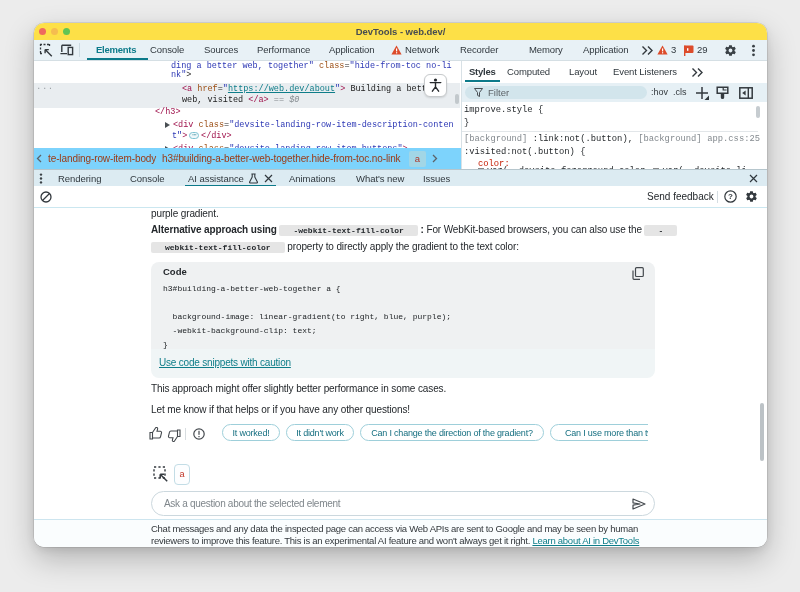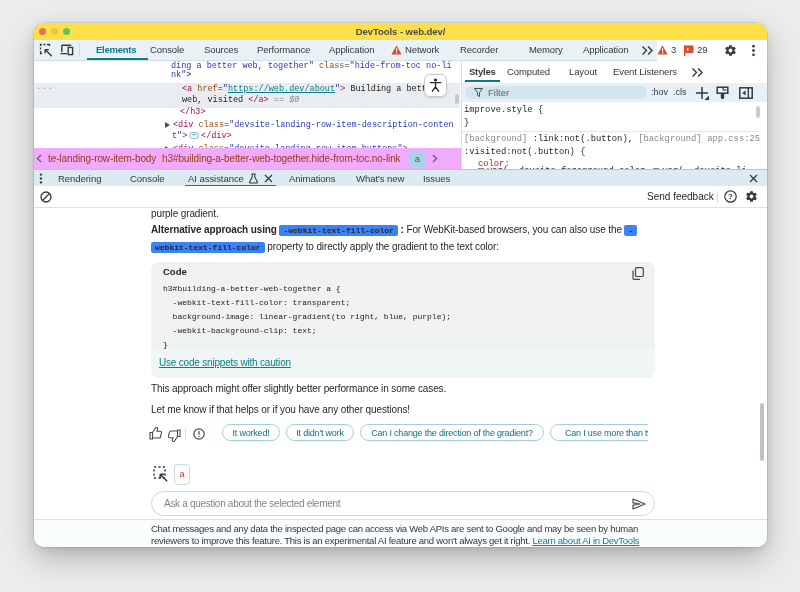--- a/index.html
+++ b/index.html
@@ -6,21 +6,21 @@
 body{background:#ececec;font-family:"Liberation Sans",sans-serif;position:relative}
 .abs{position:absolute}
 .win{position:absolute;left:34px;top:23px;width:733px;height:524px;background:#fff;border-radius:10px;overflow:hidden;
  box-shadow:0 0 0 0.5px rgba(0,0,0,.17), 0 12px 30px rgba(0,0,0,.24), 0 3px 9px rgba(0,0,0,.08)}
 .mono{font-family:"Liberation Mono",monospace}
 
 .titlebar{position:absolute;left:0;top:0;width:733px;height:17px;background:#fde047}
 .tl{position:absolute;top:5px;width:7px;height:7px;border-radius:50%}
 .title{position:absolute;top:2px;left:0;width:733px;text-align:center;font-size:9.5px;font-weight:bold;letter-spacing:-0.05px;color:#474c51;line-height:13px}
 
-.toolbar{position:absolute;left:0;top:17px;width:623px;height:21px;background:#e8f1f6;border-bottom:1px solid #d5dfe4}
+.toolbar{position:absolute;left:0;top:17px;width:733px;height:21px;background:#e8f1f6;border-bottom:1px solid #d5dfe4}
 .tb{position:absolute;top:0;height:20px;line-height:20px;font-size:9.5px;letter-spacing:-0.1px;color:#30383e;white-space:nowrap}
 .teal{color:#0c7a8a}
 
 .main{position:absolute;left:0;top:38px;width:733px;height:87px;background:#fff}
 .vdiv{position:absolute;left:427px;top:38px;width:1px;height:108px;background:#d8e1e6}
 .etree{position:absolute;left:0;top:38px;width:427px;height:87px;overflow:hidden;font-size:8.5px}
 .el{position:absolute;white-space:pre;letter-spacing:0}
 .c-tag{color:#a0154e}
 .c-attr{color:#9c4f15}
 .c-val{color:#2d38b5}
@@ -33,30 +33,30 @@
 .sficon{top:0;height:19px;line-height:19px;font-size:9px;color:#33393e}
 .crumbt{top:0;height:21px;line-height:21px;font-size:10px;letter-spacing:-0.1px;color:#9c3a14;white-space:nowrap}
 .swatch{display:inline-block;width:6px;height:6px;background:#202124;border:1px solid #888;margin-right:3px;vertical-align:-1px}
 
 .spane{position:absolute;left:428px;top:38px;width:305px;height:108px;overflow:hidden}
 .stabs{position:absolute;left:0;top:0;width:305px;height:22px;background:#fff}
 .stab{position:absolute;top:0;height:30px;line-height:22px;font-size:9.5px;letter-spacing:-0.1px;color:#30383e;white-space:nowrap}
 .sfilter{position:absolute;left:0;top:22px;width:305px;height:19px;background:#e6f0f5}
 .scontent{font-size:8.8px;color:#24282b}
 
-.crumbs{position:absolute;left:0;top:125px;width:427px;height:21px;background:#f0abfc;overflow:hidden}
+.crumbs{position:absolute;left:0;top:125px;width:427px;height:21px;background:#7dd3fc;overflow:hidden}
 
 .dtabs{position:absolute;left:0;top:146px;width:733px;height:17px;background:#dcebf2;border-top:1px solid #b6c6cd}
 .dtab{position:absolute;top:1px;height:16px;line-height:16px;font-size:9.5px;letter-spacing:-0.05px;color:#30383e;white-space:nowrap}
 .frow{position:absolute;left:0;top:163px;width:733px;height:21px;background:#fff}
 .cyanline{position:absolute;left:0;top:184px;width:733px;height:1px;background:#cbe7f0}
 .content{position:absolute;left:0;top:185px;width:733px;height:311px;background:#fff;overflow:hidden}
 .col{position:absolute;left:117px;width:504px}
 .body-t{font-size:10px;letter-spacing:-0.12px;color:#24282c;line-height:12px}
-.chip{font-family:"Liberation Mono",monospace;font-weight:bold;font-size:8px;letter-spacing:0;background:#3b82f6;border-radius:2px;padding:1px 4px}
+.chip{font-family:"Liberation Mono",monospace;font-weight:bold;font-size:8px;letter-spacing:0;background:#e5e5e5;border-radius:2px;padding:1px 14px}
 .pill{position:absolute;height:17px;line-height:16px;border:1px solid #9ecfda;border-radius:9px;color:#166f80;font-size:9px;letter-spacing:-0.2px;text-align:center;background:#fff;white-space:nowrap}
 .codeln{left:12px;font-size:8px;color:#202427;line-height:11px;white-space:pre}
 .dividerB{position:absolute;left:0;top:496px;width:733px;height:1px;background:#cde5ef}
 .foot{position:absolute;left:0;top:497px;width:733px;height:27px;background:#fafdfe;font-size:9.5px;letter-spacing:-0.26px;color:#33383c}
 a{color:#0e7d89}
 </style></head>
 <body>
 <div class="win">
   <div class="titlebar">
     <div class="tl" style="left:5px;background:#ee6a5e"></div>
@@ -116,21 +116,21 @@
       </svg>
   </div>
   <div class="main"></div>
   <div class="selrow"></div>
   <div class="etree mono" id="etree">
     <div class="abs" style="left:2px;top:21px;color:#9aa0a5;font-size:9px;letter-spacing:0.5px">...</div>
     <div class="el" style="left:137px;top:0px"><span class="c-val">ding a better web, together"</span> <span class="c-attr">class</span><span class="c-txt">=</span><span class="c-val">"hide-from-toc no-li</span></div>
     <div class="el" style="left:137px;top:9px"><span class="c-val">nk"</span><span class="c-txt">&gt;</span></div>
     <div class="el" style="left:148px;top:22.5px"><span class="c-tag">&lt;a</span> <span class="c-attr">href</span><span class="c-txt">=</span><span class="c-val">"</span><span class="c-link">https://web.dev/about</span><span class="c-val">"</span><span class="c-tag">&gt;</span><span class="c-txt"> Building a bette</span></div>
     <div class="el" style="left:148px;top:34px"><span class="c-txt">web, visited </span><span class="c-tag">&lt;/a&gt;</span><span class="c-gray"> == <i>$0</i></span></div>
-    <div class="el" style="left:146px;top:46px"><span class="c-tag">&lt;/h3&gt;</span></div>
+    <div class="el" style="left:121px;top:46px"><span class="c-tag">&lt;/h3&gt;</span></div>
     <div class="arrow" style="left:131px;top:61px"></div>
     <div class="el" style="left:139px;top:58.5px"><span class="c-tag">&lt;div</span> <span class="c-attr">class</span><span class="c-txt">=</span><span class="c-val">"devsite-landing-row-item-description-conten</span></div>
     <div class="el" style="left:138px;top:69.5px"><span class="c-val">t"</span><span class="c-tag">&gt;</span><span class="badge">⋯</span><span class="c-tag">&lt;/div&gt;</span></div>
     <div class="arrow" style="left:131px;top:85px"></div>
     <div class="el" style="left:139px;top:83px"><span class="c-tag">&lt;div</span> <span class="c-attr">class</span><span class="c-txt">=</span><span class="c-val">"devsite-landing-row-item-buttons"</span><span class="c-tag">&gt;</span></div>
     <div class="abs" style="left:390px;top:13px;width:23px;height:23px;background:#fff;border:1px solid #c7cacc;border-radius:6px;box-shadow:0 1px 2px rgba(0,0,0,.12)">
       <svg width="13" height="14" viewBox="0 0 13 14" style="position:absolute;left:4px;top:3px">
         <circle cx="6.5" cy="2" r="1.6" fill="#26292c"></circle>
         <path d="M1.2 4.6 h10.6 M6.5 4.6 v4.2 M6.5 8.8 L3.4 13.2 M6.5 8.8 L9.6 13.2" stroke="#26292c" stroke-width="1.4" fill="none" stroke-linecap="round"></path>
       </svg>
@@ -243,21 +243,20 @@
     <div class="col body-t" style="top:33px;white-space:nowrap"><span class="chip">webkit-text-fill-color</span> property to directly apply the gradient to the text color:</div>
     <div class="col" style="top:54px;height:116px">
       <div class="abs" style="left:0;top:0;width:504px;height:87px;background:#eff1f2;border-radius:8px 8px 0 0"></div>
       <div class="abs" style="left:0;top:87px;width:504px;height:29px;background:#f0f5f6;border-radius:0 0 8px 8px"></div>
       <div class="abs" style="left:12px;top:3px;font-size:9.5px;font-weight:bold;color:#24282c;line-height:14px">Code</div>
       <svg class="abs" style="left:481px;top:5px" width="12" height="13" viewBox="0 0 12 13">
           <rect x="3.5" y="0.7" width="7.8" height="8.8" rx="1" fill="none" stroke="#44494e" stroke-width="1.2"></rect>
           <path d="M1 3.5 v7.8 a1 1 0 0 0 1 1 h6" fill="none" stroke="#44494e" stroke-width="1.2"></path>
         </svg>
       <div class="mono abs codeln" style="top:21px">h3#building-a-better-web-together a {</div>
-      <div class="mono abs codeln" style="top:35px">&nbsp;&nbsp;-webkit-text-fill-color: transparent;</div>
       <div class="mono abs codeln" style="top:49px">&nbsp;&nbsp;background-image: linear-gradient(to right, blue, purple);</div>
       <div class="mono abs codeln" style="top:63px">&nbsp;&nbsp;-webkit-background-clip: text;</div>
       <div class="mono abs codeln" style="top:77px">}</div>
       <div class="abs" style="left:8px;top:92px;font-size:10px;letter-spacing:-0.2px;line-height:18px"><a style="text-decoration:underline">Use code snippets with caution</a></div>
     </div>
     <div class="col body-t" style="top:175px;white-space:nowrap">This approach might offer slightly better performance in some cases.</div>
     <div class="col body-t" style="top:196px;white-space:nowrap">Let me know if that helps or if you have any other questions!</div>
     <svg class="abs" style="left:115px;top:219px" width="14" height="13" viewBox="0 0 14 13">
         <path d="M1 5.5 h2.5 v6.5 H1 Z M3.5 11 h6.5 a1.5 1.5 0 0 0 1.5 -1.2 l1 -4 a1.2 1.2 0 0 0 -1.2 -1.5 H8 l0.7 -2.6 A1.2 1.2 0 0 0 6.5 1 L3.5 5.5" fill="none" stroke="#44494e" stroke-width="1.1"></path>
       </svg>

